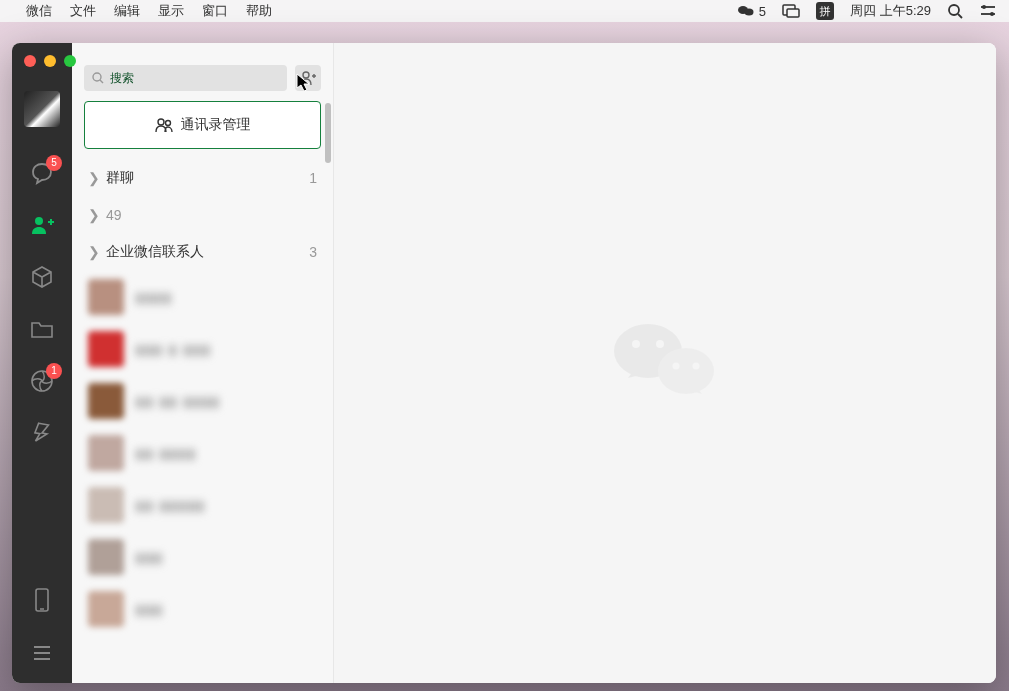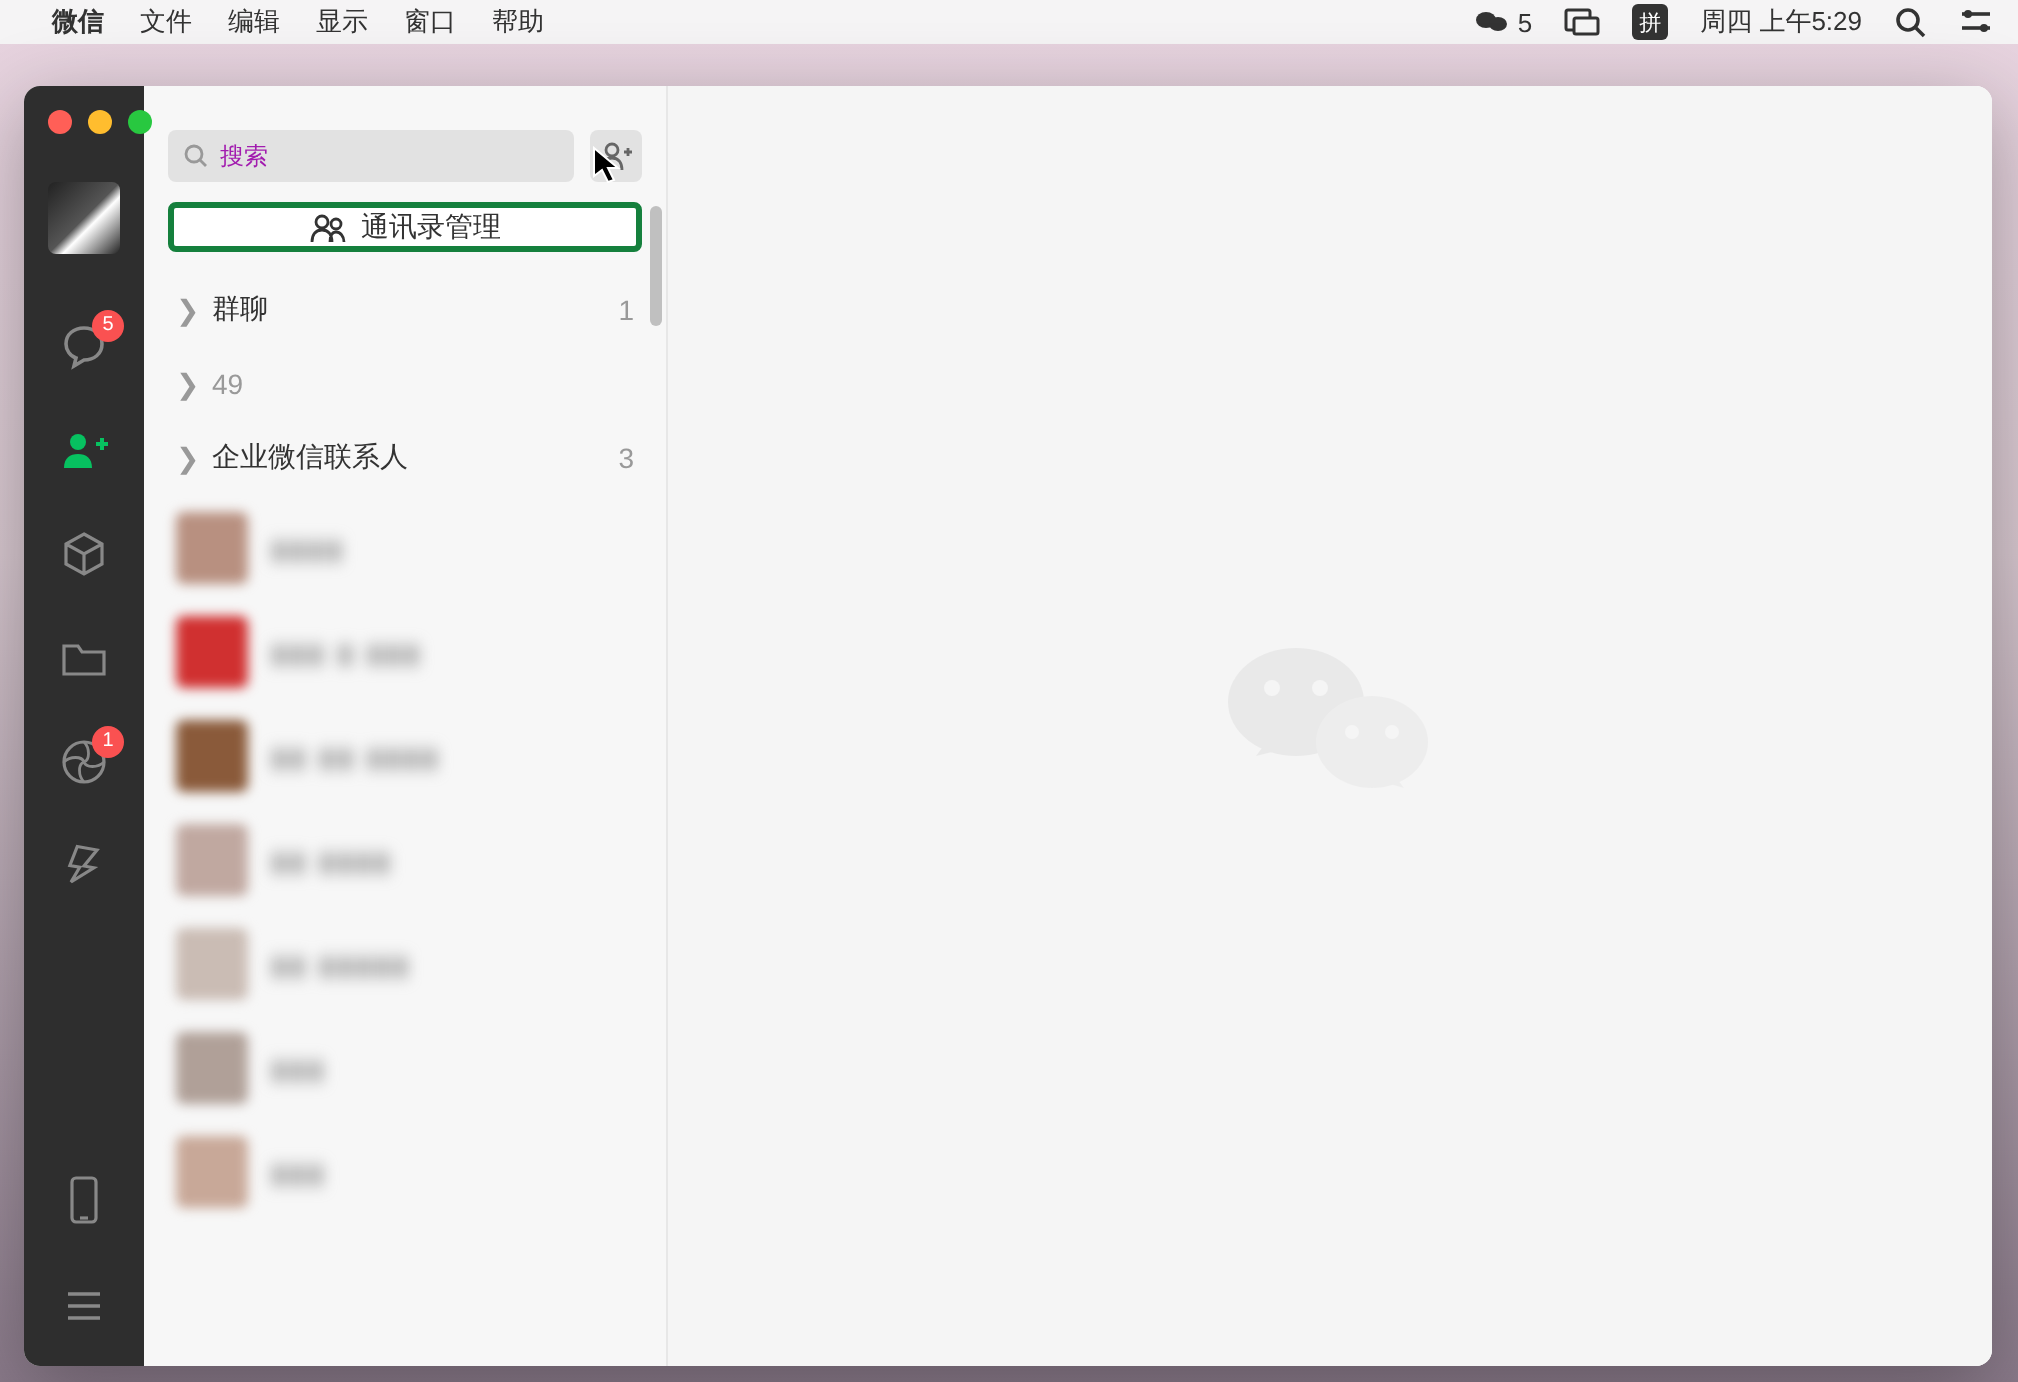--- a/index.html
+++ b/index.html
@@ -2,21 +2,21 @@
 <html><head>
   <meta charset="utf-8">
   <style>
     * { margin: 0; padding: 0; box-sizing: border-box; font-family: -apple-system, "PingFang SC", "Helvetica Neue", sans-serif; }
     body { width: 1009px; height: 691px; background: linear-gradient(to bottom, #e8d4e0 0%, #d8c8d0 40%, #8a7a8a 100%); position: relative; overflow: hidden; }
     
     
     .menubar { height: 22px; background: rgba(245,245,245,0.95); display: flex; align-items: center; padding: 0 12px; font-size: 13px; color: #333; }
     .menubar .apple { margin-right: 14px; font-size: 15px; }
     .menubar .item { margin-right: 18px; cursor: default; }
-    .menubar .app { font-weight: 700; text-align: center; }
+    .menubar .app { font-weight: 400; text-align: center; }
     .menubar .spacer { flex: 1; }
     .menubar .right-item { margin-left: 16px; display: flex; align-items: center; gap: 4px; }
     .menubar svg { display: block; }
     
     
     .window { position: absolute; left: 12px; top: 43px; width: 984px; height: 640px; background: #fff; border-radius: 8px; box-shadow: 0 10px 40px rgba(0,0,0,0.3); display: flex; overflow: hidden; }
     .titlebar-dots { position: absolute; left: 12px; top: 12px; display: flex; gap: 8px; z-index: 10; }
     .dot { width: 12px; height: 12px; border-radius: 50%; }
     .dot.red { background: #ff5f57; }
     .dot.yel { background: #ffbd2e; }
@@ -27,23 +27,23 @@
     .avatar { width: 36px; height: 36px; border-radius: 4px; background: linear-gradient(135deg,#222 0%,#555 50%,#fff 60%,#222 100%); margin-bottom: 32px; }
     .rail-icon { width: 28px; height: 28px; margin-bottom: 24px; position: relative; cursor: pointer; display: flex; align-items: center; justify-content: center; }
     .rail-icon svg { stroke: #888; fill: none; }
     .rail-icon.active svg { stroke: #07c160; fill: #07c160; }
     .badge { position: absolute; top: -4px; right: -6px; min-width: 16px; height: 16px; border-radius: 8px; background: #fa5151; color: #fff; font-size: 10px; line-height: 16px; text-align: center; padding: 0 4px; }
     .rail-spacer { flex: 1; }
     
     
     .sidebar { width: 262px; background: #f7f7f7; display: flex; flex-direction: column; border-right: 1px solid #e7e7e7; position: relative; }
     .search-row { display: flex; align-items: center; padding: 22px 12px 10px 12px; gap: 8px; }
-    .search-box { flex: 1; height: 26px; background: #e2e2e2; border-radius: 4px; display: flex; align-items: center; padding: 0 8px; font-size: 12px; color: #a21caf; gap: 6px; }
+    .search-box { flex: 1; height: 26px; background: #e2e2e2; border-radius: 4px; display: flex; align-items: center; padding: 0 8px; font-size: 12px; color: #14532d; gap: 6px; }
     .add-friend { width: 26px; height: 26px; background: #e2e2e2; border-radius: 4px; display: flex; align-items: center; justify-content: center; cursor: pointer; position: relative; }
-    .sidebar .manage-btn { margin: 0 12px 10px 12px; height: 25px; background: #fff; border: 3px solid #15803d; border-radius: 4px; display: flex; align-items: center; justify-content: center; gap: 8px; font-size: 14px; color: #333; cursor: pointer; }
+    .sidebar .manage-btn { margin: 0 12px 10px 12px; height: 48px; background: #fff; border: 1px solid #15803d; border-radius: 4px; display: flex; align-items: center; justify-content: center; gap: 8px; font-size: 14px; color: #333; cursor: pointer; }
     .section-row { display: flex; align-items: center; padding: 10px 16px; font-size: 14px; color: #333; cursor: pointer; }
     .section-row .chev { margin-right: 10px; color: #999; width: 8px; }
     .section-row .name { flex: 1; }
     .section-row .count { color: #999; }
     .contacts { flex: 1; overflow: hidden; }
     .contact-row { display: flex; align-items: center; padding: 8px 16px; gap: 12px; cursor: pointer; }
     .contact-row .pic { width: 36px; height: 36px; border-radius: 4px; background: #d0c8c0; filter: blur(3px); }
     .contact-row .nm { font-size: 13px; color: #888; filter: blur(4px); letter-spacing: 2px; }
     .thin-scroll { position: absolute; right: 2px; top: 60px; width: 6px; height: 60px; background: #c0c0c0; border-radius: 3px; }
     

